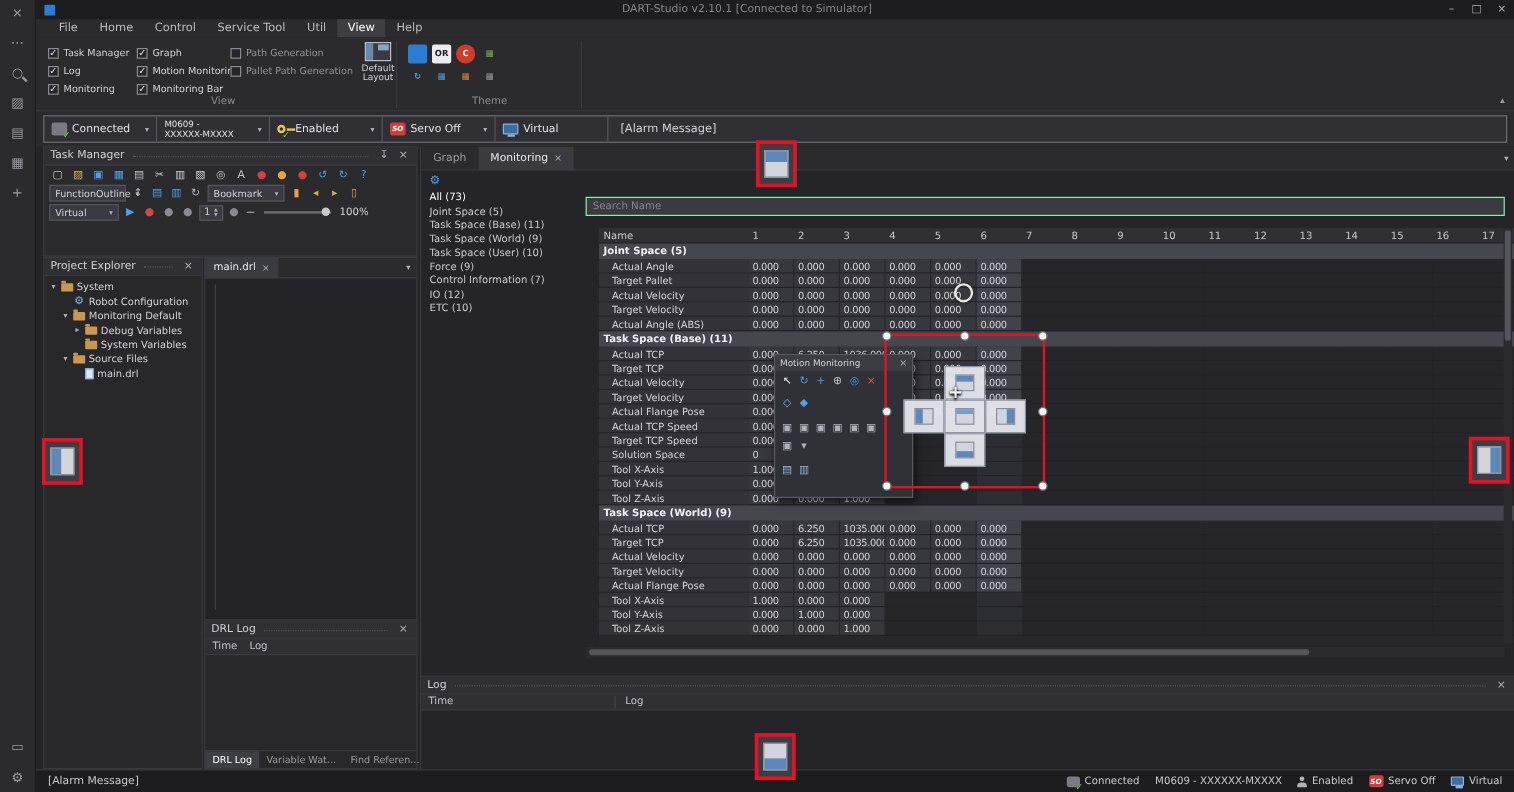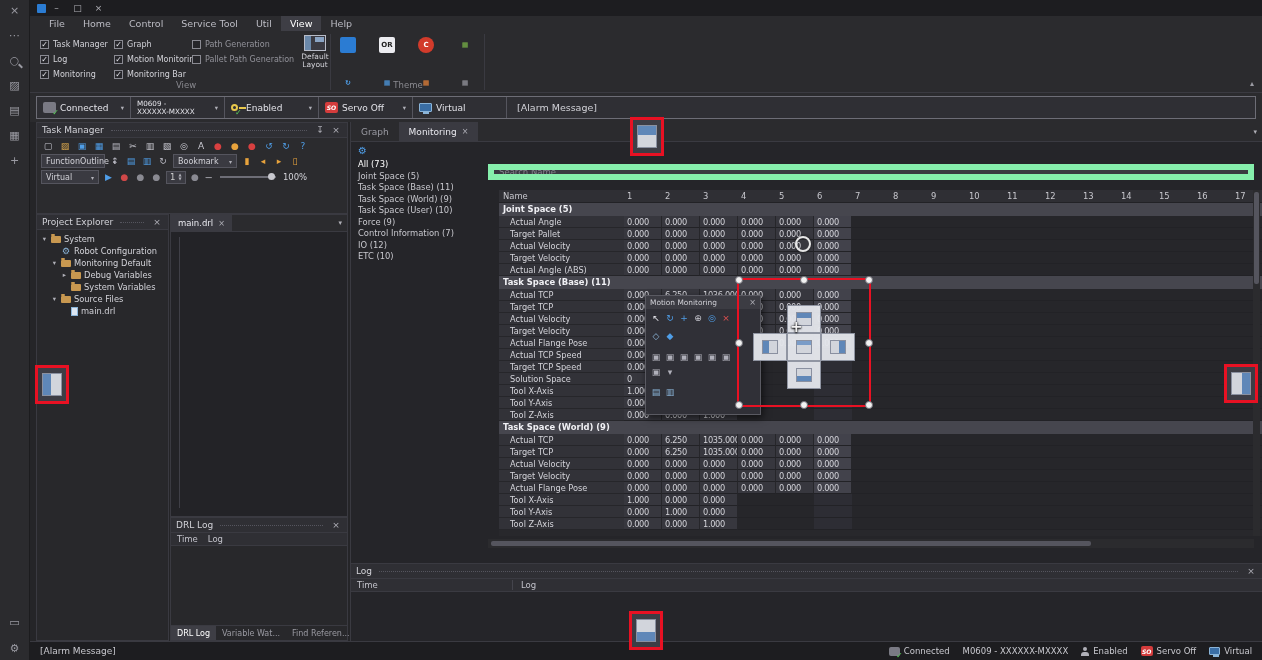--- a/index.html
+++ b/index.html
@@ -36,21 +36,21 @@
   .chk .lbl.dim{color:#93939b;}
   .group-label{position:absolute;bottom:2px;left:0;right:0;text-align:center;font-size:8.5px;color:#8a8a90;}
   #view-group .group-label{width:300px;}
   #default-layout{position:absolute;left:256px;top:3px;width:46px;height:48px;display:flex;flex-direction:column;align-items:center;gap:2px;cursor:pointer;}
   .dl-icon{width:22px;height:16px;border:1px solid #b8bcc8;background:#3a3a42;position:relative;}
   .dl-icon::before{content:"";position:absolute;left:0;top:0;bottom:0;width:6px;background:#6a88aa;}
   .dl-icon::after{content:"";position:absolute;right:1px;top:1px;width:9px;height:5px;background:#8aa4c4;}
   #default-layout .dl-label{font-size:7.5px;line-height:8px;text-align:center;color:#d2d2d8;}
   .v-sep{position:absolute;top:3px;bottom:2px;border-left:1px solid #3a3a41;}
   #theme-group{position:absolute;left:302px;top:1px;width:152px;height:60px;}
-  #theme-icons{position:absolute;left:8px;top:5px;display:grid;grid-template-columns:repeat(4,20px);grid-auto-rows:19px;gap:19px;}
+  #theme-icons{position:absolute;left:8px;top:5px;display:grid;grid-template-columns:repeat(4,20px);grid-auto-rows:19px;}
   .ticon{width:16px;height:16px;display:flex;align-items:center;justify-content:center;font-size:7px;font-weight:700;border-radius:2px;cursor:pointer;}
   #ribbon-collapse{position:absolute;right:8px;bottom:4px;font-size:8px;color:#9a9aa2;cursor:pointer;}
 
   
   #robot-toolbar{position:absolute;left:30px;top:93px;width:1232px;height:29px;background:#2b2b2e;padding:3px 6px;}
   .rt-box{height:23px;border:1px solid #6d6d76;display:flex;align-items:stretch;background:#2f2f34;}
   .rt-combo{display:flex;align-items:center;gap:4px;padding:0 6px;border-right:1px solid #55555e;font-size:9px;color:#e2e2e8;width:94px;cursor:pointer;}
   .rt-combo .caret{margin-left:auto;font-size:6.5px;color:#b0b0b8;}
   .two{display:flex;flex-direction:column;line-height:8px;font-size:7.2px;}
   .alarm{display:flex;align-items:center;padding:0 10px;font-size:9.5px;color:#d2d2d8;}
@@ -121,21 +121,21 @@
 
   
   #right-panel{position:absolute;left:350px;top:122px;width:912px;height:441px;background:#252529;border-left:1px solid #3a3a41;overflow:hidden;}
   #right-panel .tabbar{height:20px;}
   .rtab{height:20px;display:flex;align-items:center;gap:5px;padding:0 10px;font-size:9px;color:#9a9aa2;cursor:pointer;}
   .rtab.active{background:#3a3a41;color:#e8e8ee;}
   #mon-gear{position:absolute;left:7px;top:23px;color:#4f9ee8;font-size:10px;cursor:pointer;}
   #mon-cats{position:absolute;left:7px;top:37px;width:128px;}
   .cat{font-size:8.4px;height:11.5px;line-height:11.5px;color:#c8c8ce;cursor:pointer;white-space:nowrap;}
   .cat.sel{color:#ffffff;}
-  #mon-search{position:absolute;left:137px;top:42px;width:766px;height:16px;background:#3a3a41;border:6px solid #86efac;color:#d0d0d6;font-size:8.5px;padding:0 5px;font-family:inherit;}
+  #mon-search{position:absolute;left:137px;top:42px;width:766px;height:16px;background:#3a3a41;border:1px solid #86efac;color:#d0d0d6;font-size:8.5px;padding:0 5px;font-family:inherit;}
   #mon-search::placeholder{color:#85858d;}
   #mon-table{position:absolute;left:148px;top:68px;width:766px;height:346px;overflow:hidden;background:#28282c;}
   #mt-header{height:13px;display:flex;background:#2f2f34;border-bottom:1px solid #222226;}
   .hname{width:125px;flex:none;padding-left:4px;font-size:8.4px;line-height:13px;color:#c8c8ce;}
   .hcol{width:38px;flex:none;padding-left:3px;font-size:8.4px;line-height:13px;color:#c8c8ce;}
   .tsec{height:13px;line-height:13px;background:#46464e;color:#f0f0f4;font-weight:700;font-size:8.4px;padding-left:4px;cursor:pointer;}
   .trw{display:flex;height:12px;cursor:pointer;}
   .tname{width:125px;flex:none;padding-left:11px;font-size:8.2px;line-height:12px;color:#d4d4da;background:#323238;border-bottom:1px solid #26262a;white-space:nowrap;overflow:hidden;}
   .tcell{width:38px;flex:none;font-size:8.2px;line-height:12px;padding-left:3px;color:#d4d4da;background:#26262a;border-bottom:1px solid #222226;letter-spacing:-0.3px;overflow:hidden;white-space:nowrap;}
   .tcell.filled{background:#37373e;border-right:1px solid #26262a;}
@@ -206,20 +206,21 @@
         <span class="ab-ic" data-name="add-icon">+</span>
       </div>
     <div id="ab-bottom" data-name="activity-bar-bottom">
         <span class="ab-ic" data-name="simulator-monitor-icon">▭</span>
         <span class="ab-ic" data-name="settings-gear-icon">⚙</span>
       </div>
   </div>
 
   <div id="titlebar" data-name="titlebar">
     <span class="app-icon" data-name="app-icon"></span>
+    <span id="win-title" data-name="window-title">DART-Studio v2.10.1 [Connected to Simulator]</span>
     <span class="win-btn" data-name="minimize-button">–</span>
     <span class="win-btn" data-name="maximize-button">□</span>
     <span class="win-btn" data-name="close-button">×</span>
   </div>
 
   <div id="menubar" data-name="menu-bar">
       <div class="mtab" data-name="menu-tab-file">File</div>
       <div class="mtab" data-name="menu-tab-home">Home</div>
       <div class="mtab" data-name="menu-tab-control">Control</div>
       <div class="mtab" data-name="menu-tab-service-tool">Service Tool</div>

